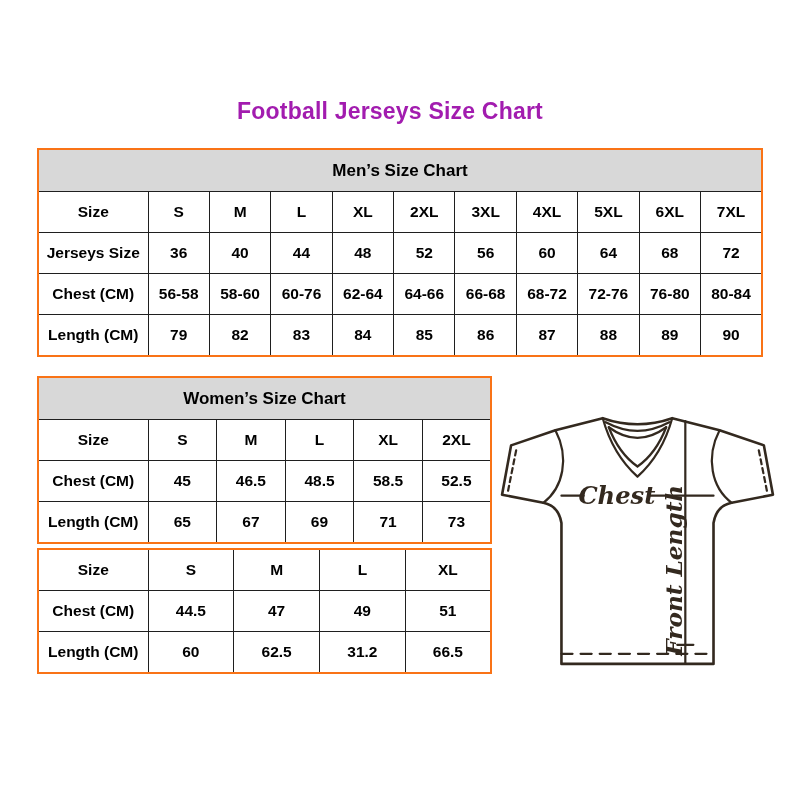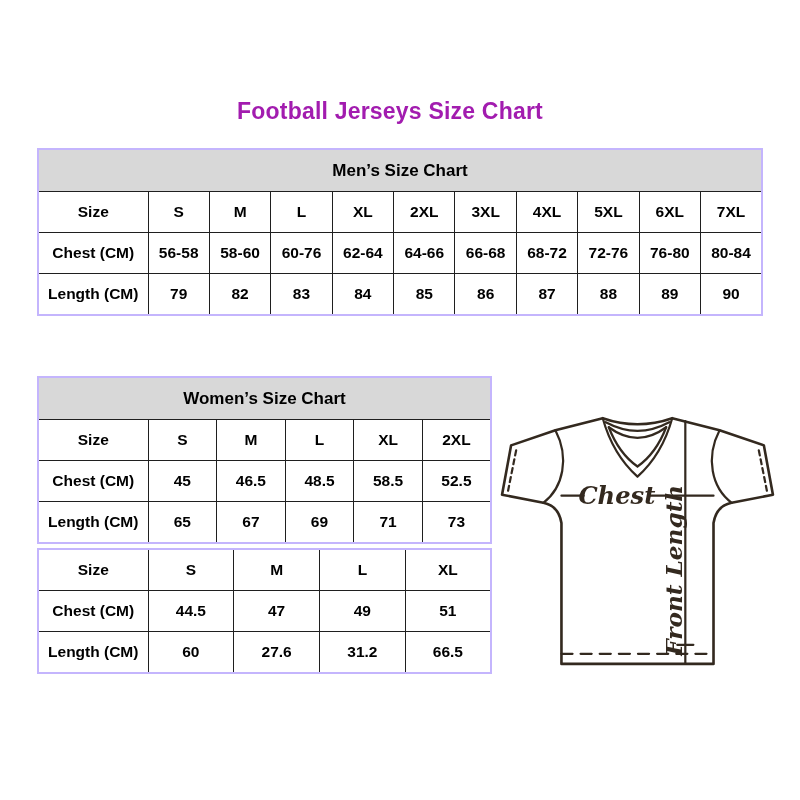--- a/index.html
+++ b/index.html
@@ -11,21 +11,21 @@
 
   .title{
     position:absolute;top:98px;left:0;width:780px;margin:0;
     text-align:center;font-size:23px;font-weight:bold;color:#a21caf;
     letter-spacing:0.2px;
   }
 
   table.size-table{
     position:absolute;border-collapse:collapse;table-layout:fixed;
     text-align:center;font-weight:bold;color:#000;
-    border:2px solid #c4b5fd;background:#fff;
+    border:2px solid #f97316;background:#fff;
   }
   table.size-table th,table.size-table td{
     border:1.5px solid #1f1f1f;padding:0;overflow:hidden;white-space:nowrap;
   }
   table.size-table th{
     background:#d8d8d8;font-size:17px;height:41px;font-weight:bold;
   }
   table.size-table td{font-size:15.5px;height:40px;}
 
   table.men{left:37px;top:148px;width:726px;}
@@ -71,20 +71,33 @@
         <td>L</td>
         <td>XL</td>
         <td>2XL</td>
         <td>3XL</td>
         <td>4XL</td>
         <td>5XL</td>
         <td>6XL</td>
         <td>7XL</td>
       </tr>
       <tr>
+        <td>Jerseys Size</td>
+        <td>36</td>
+        <td>40</td>
+        <td>44</td>
+        <td>48</td>
+        <td>52</td>
+        <td>56</td>
+        <td>60</td>
+        <td>64</td>
+        <td>68</td>
+        <td>72</td>
+      </tr>
+      <tr>
         <td>Chest (CM)</td>
         <td>56-58</td>
         <td>58-60</td>
         <td>60-76</td>
         <td>62-64</td>
         <td>64-66</td>
         <td>66-68</td>
         <td>68-72</td>
         <td>72-76</td>
         <td>76-80</td>
@@ -165,21 +178,21 @@
       <tr>
         <td>Chest (CM)</td>
         <td>44.5</td>
         <td>47</td>
         <td>49</td>
         <td>51</td>
       </tr>
       <tr>
         <td>Length (CM)</td>
         <td>60</td>
-        <td>27.6</td>
+        <td>62.5</td>
         <td>31.2</td>
         <td>66.5</td>
       </tr>
     </tbody>
   </table>
 
   <svg class="jersey" viewBox="0 0 284 264">
     <g fill="#ffffff" stroke="#33291f" stroke-width="2.6" stroke-linejoin="round" stroke-linecap="round">
       <path d="M105,16 L58,28 L14,43 L5,92 L46,100 C56,102 62,108 64,120 L64,260 L215,260 L215,120 C217,108 223,102 233,100 L274,92 L265,43 L221,28 L174,16 Q139.5,28 105,16 Z"></path>
     </g>

